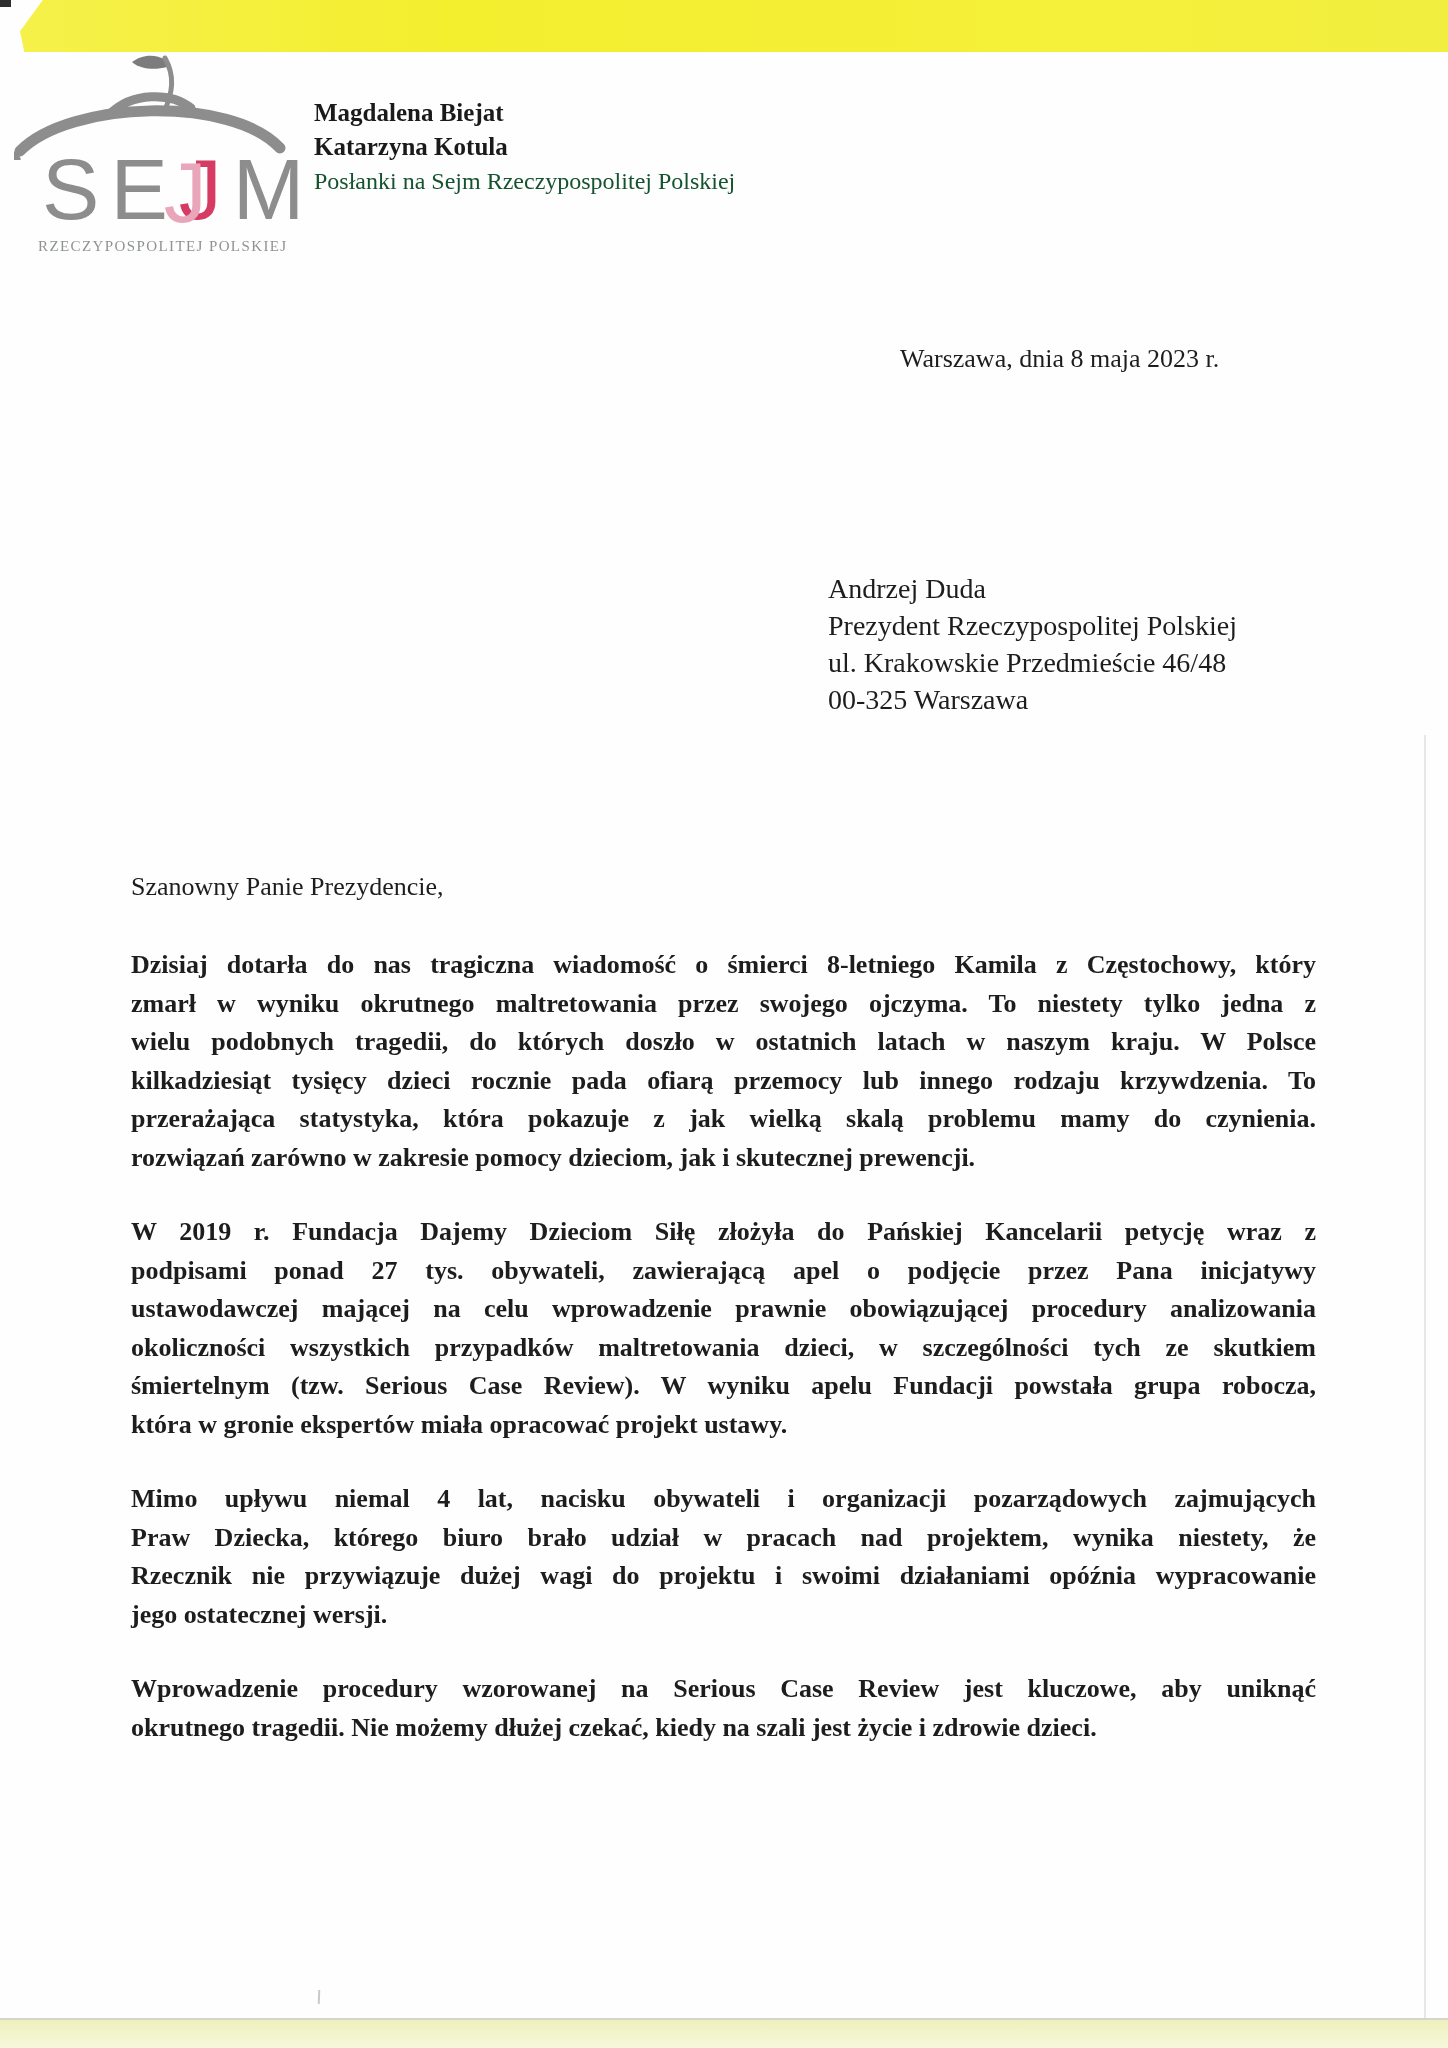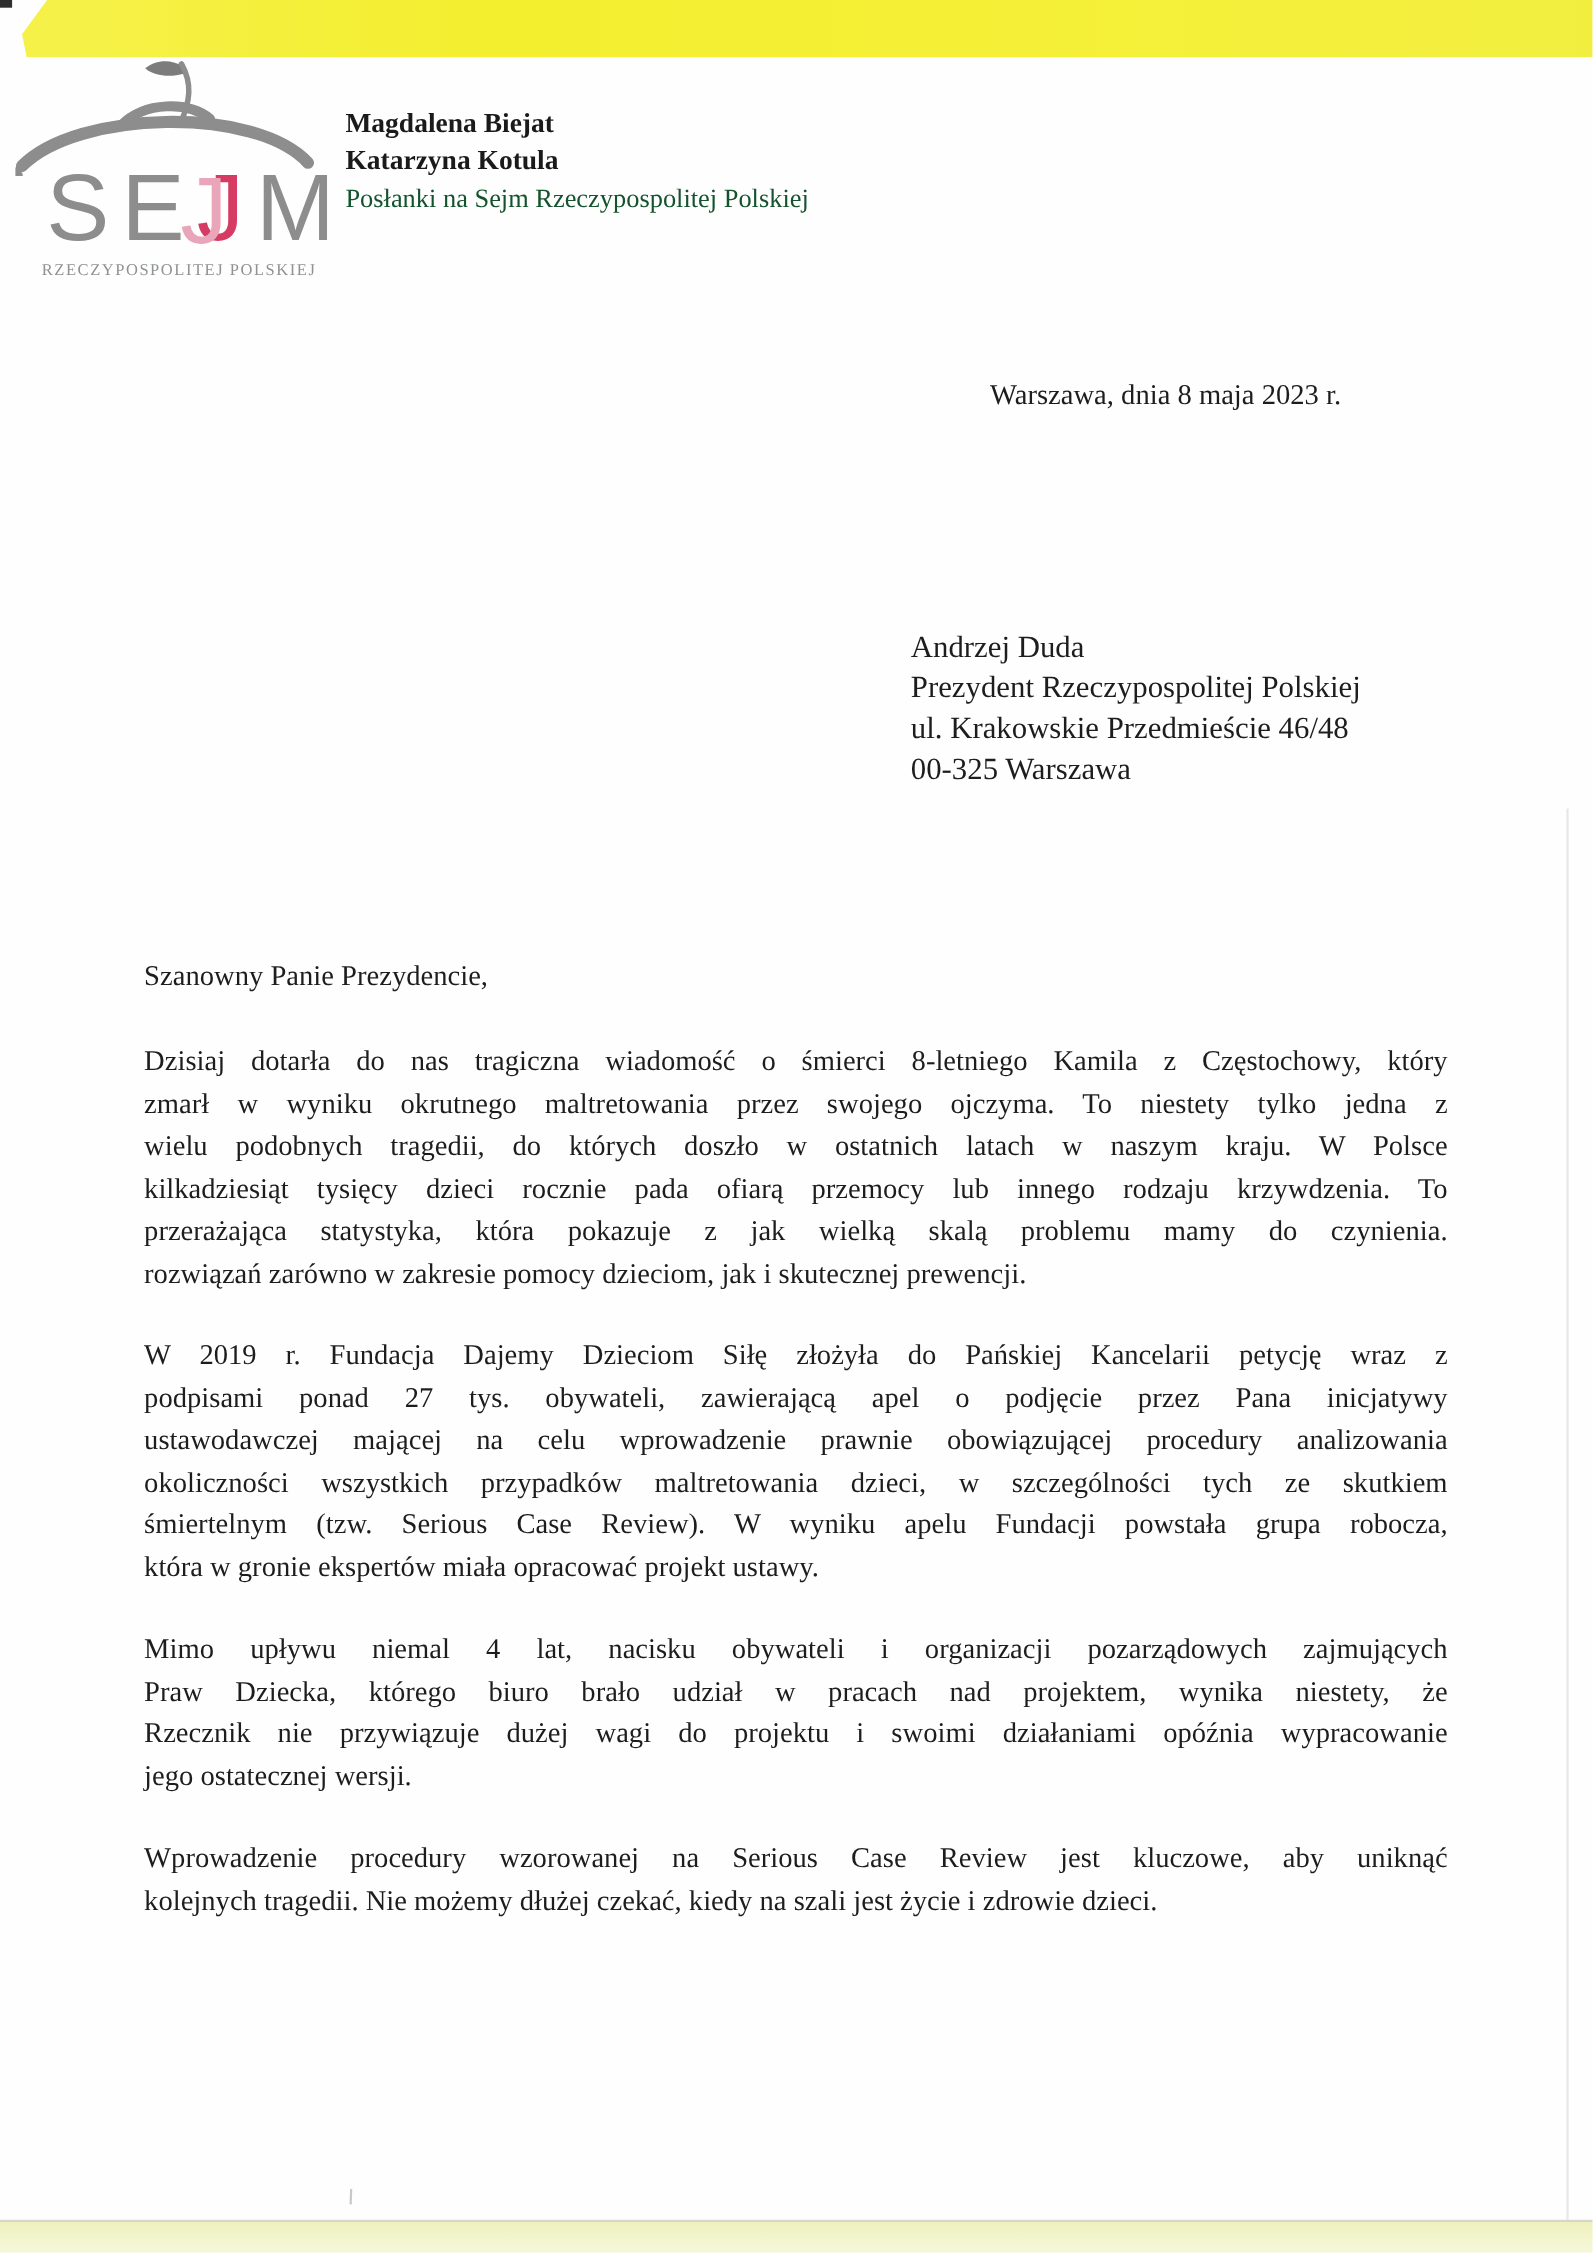--- a/index.html
+++ b/index.html
@@ -36,21 +36,21 @@
     font-size:15px;letter-spacing:1.4px;color:#8f9294;font-weight:400;
   }
   .senders{position:absolute;left:314px;top:96px;}
   .sender-name{font-weight:bold;font-size:25px;line-height:34px;color:#1a1a1a;}
   .sender-role{font-size:24px;line-height:34px;color:#14532d;}
 
   
   .dateline{position:absolute;left:900px;top:344px;font-size:26px;}
   .recipient{position:absolute;left:828px;top:570px;font-size:28px;line-height:37px;}
   .salutation{position:absolute;left:131px;top:872px;font-size:26px;}
-  .body-text{position:absolute;left:131px;top:946px;width:1185px;font-size:26px;}
+  .body-text{position:absolute;left:131px;top:946px;width:1185px;font-size:26px;font-weight:bold;}
   .para{margin:0 0 36px 0;}
   .line{
     line-height:38.5px;
     text-align:justify;
     text-align-last:justify;
     white-space:normal;
   }
   .line.last{text-align-last:left;}
 
   
@@ -129,21 +129,21 @@
         <div class="line last">która w gronie ekspertów miała opracować projekt ustawy.</div>
       </div>
     <div class="para">
         <div class="line">Mimo upływu niemal 4 lat, nacisku obywateli i organizacji pozarządowych zajmujących</div>
         <div class="line">Praw Dziecka, którego biuro brało udział w pracach nad projektem, wynika niestety, że</div>
         <div class="line">Rzecznik nie przywiązuje dużej wagi do projektu i swoimi działaniami opóźnia wypracowanie</div>
         <div class="line last">jego ostatecznej wersji.</div>
       </div>
     <div class="para">
         <div class="line">Wprowadzenie procedury wzorowanej na Serious Case Review jest kluczowe, aby uniknąć</div>
-        <div class="line last">kolejnych tragedii. Nie możemy dłużej czekać, kiedy na szali jest życie i zdrowie dzieci.</div>
+        <div class="line last">okrutnego tragedii. Nie możemy dłużej czekać, kiedy na szali jest życie i zdrowie dzieci.</div>
       </div>
   </div>
 
   <div class="tick"></div>
   <div class="edge-line"></div>
   <div class="bottom-bar"></div>
 
 </div>
 
 </body></html>

